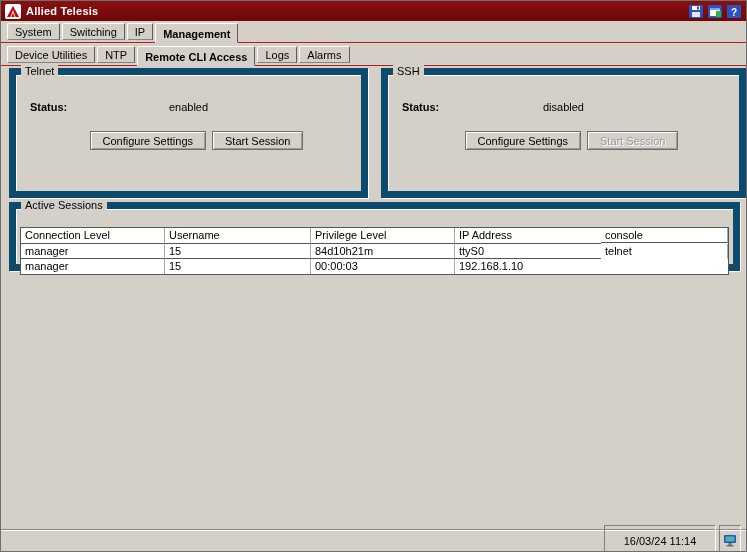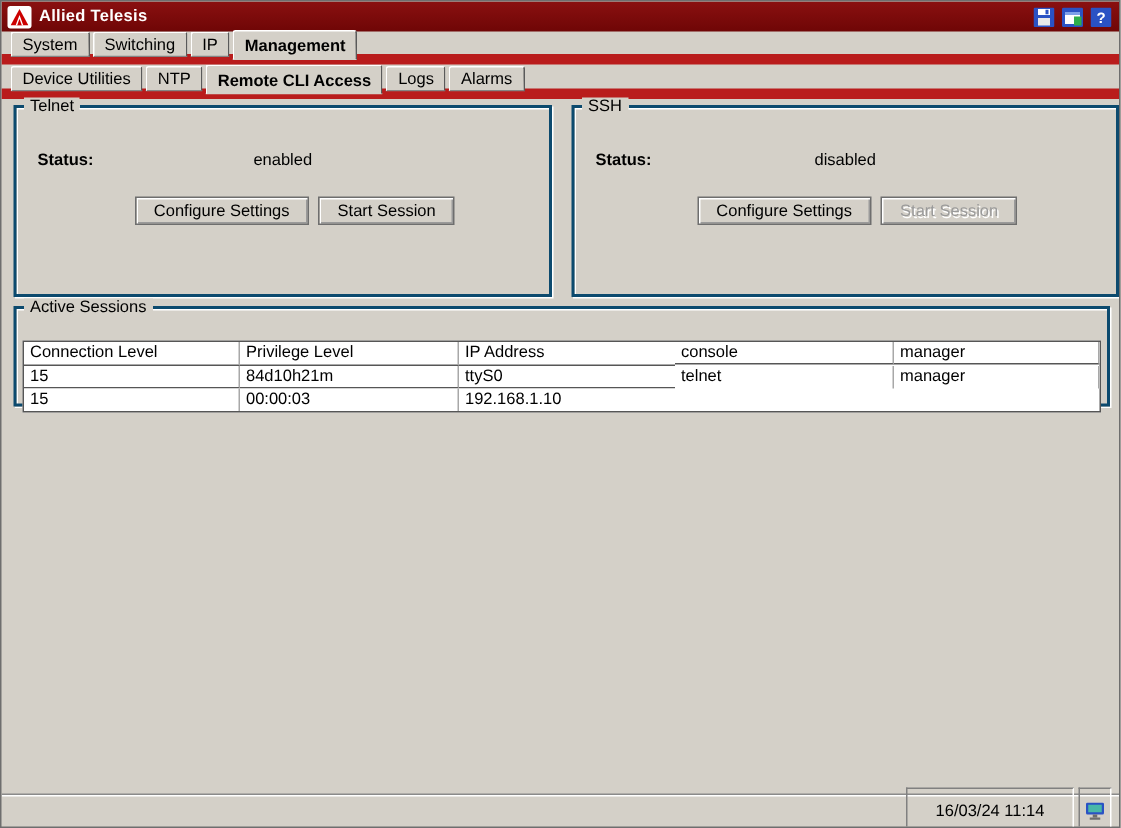--- a/index.html
+++ b/index.html
@@ -32,23 +32,23 @@
   }
   .titlebar .title { font-weight: bold; letter-spacing: .2px; }
   .titlebar .tb-icons { margin-left: auto; display: flex; gap: 3px; }
   .tb-btn {
     width: 16px; height: 15px; display: flex; align-items: center; justify-content: center;
     cursor: pointer;
   }
   
   .tabrow {
     position: absolute; left: 0; right: 0;
-    display: flex; align-items: center;
+    display: flex; align-items: flex-start;
     padding: 0 16px 0 6px;
-    border-bottom: 7px solid #b91c1c;
+    border-bottom: 1px solid #b91c1c;
     height: 20px;
   }
   .tabrow.main { top: 22px; }
   .tabrow.sub  { top: 45px; }
   .tab {
     background: #d4d0c8;
     border: 1px solid;
     border-color: #fff #5a5a5a #848484 #fff;
     border-radius: 2px 2px 0 0;
     padding: 2px 7px 2px;
@@ -63,21 +63,21 @@
     font-weight: bold;
     height: 20px;
     padding-top: 4px;
     margin-bottom: -1px;
     border-bottom: 1px solid #d4d0c8;
     z-index: 2;
   }
   
   fieldset {
     position: absolute;
-    border: 2px solid #0c4a6e;
+    border: 7px solid #0c4a6e;
     box-shadow: 1px 1px 0 #ffffff, inset 1px 1px 0 #ffffff;
     padding: 0;
   }
   legend {
     margin-left: 5px; padding: 0 4px;
     background: #d4d0c8;
   }
   #telnet-group { left: 8px;  top: 64px; width: 359px; height: 133px; }
   #ssh-group    { left: 380px; top: 64px; width: 365px; height: 133px; }
   #sessions-group { left: 8px; top: 198px; width: 731px; height: 72px; }
@@ -212,20 +212,21 @@
       <button class="btn">Configure Settings</button>
       <button class="btn disabled">Start Session</button>
     </div>
   </fieldset>
 
   <fieldset id="sessions-group">
     <legend>Active Sessions</legend>
     <div class="sessions-table">
 
       <div class="cell header">Connection Level</div>
+      <div class="cell header">Username</div>
       <div class="cell header">Privilege Level</div>
       <div class="cell header last-col">IP Address</div>
 
       <div class="cell data">console</div>
       <div class="cell data">manager</div>
       <div class="cell data">15</div>
       <div class="cell data">84d10h21m</div>
       <div class="cell data last-col">ttyS0</div>
 
       <div class="cell data last-row">telnet</div>

